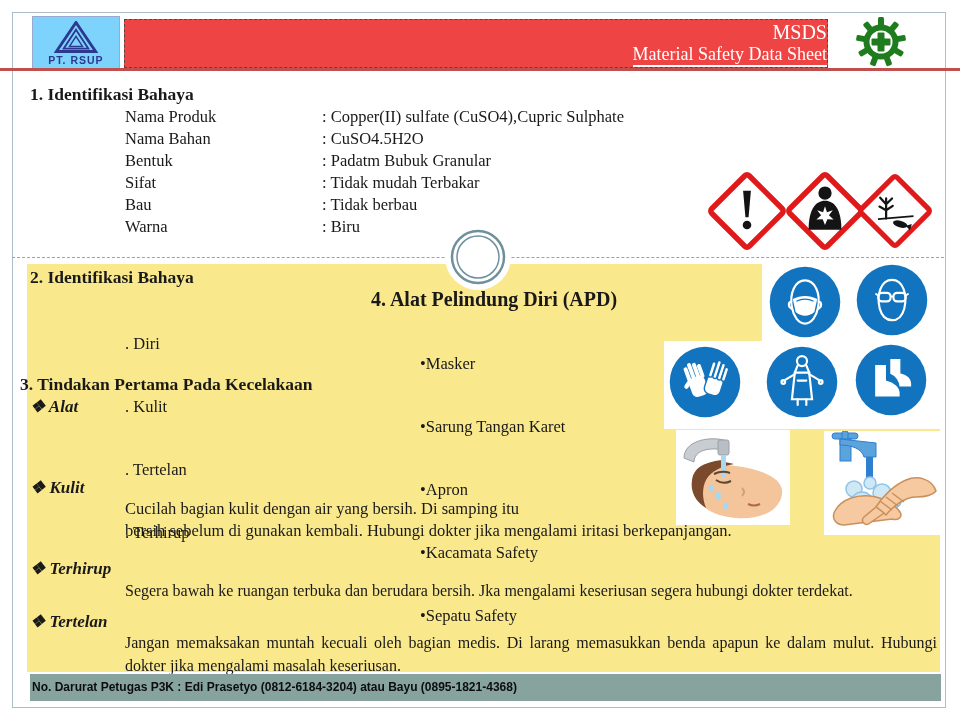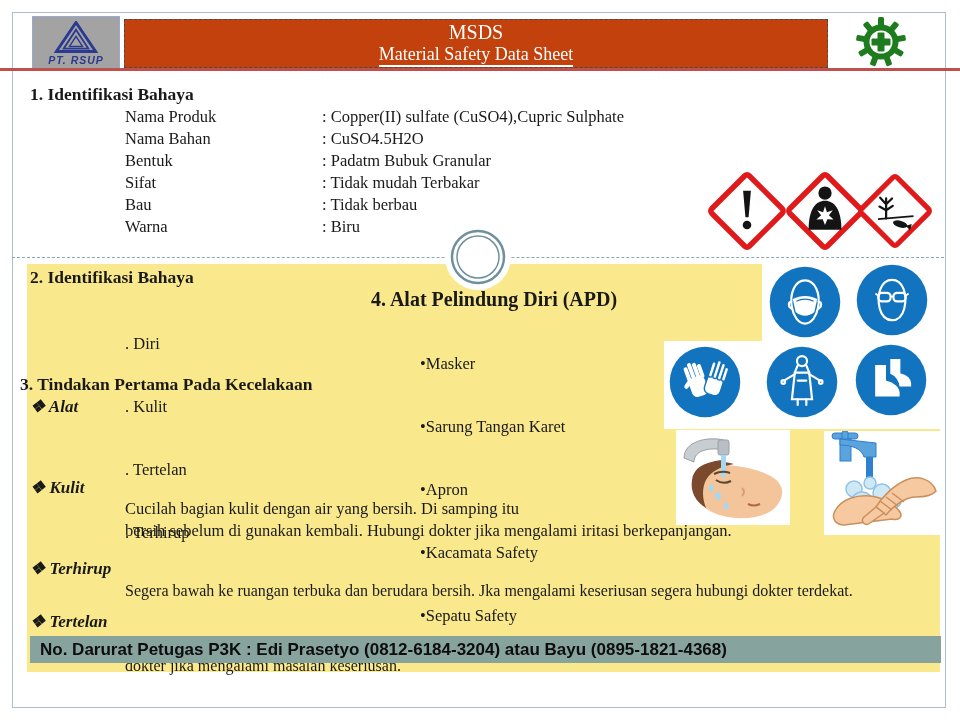--- a/index.html
+++ b/index.html
@@ -1,47 +1,47 @@
 <!DOCTYPE html>
 <html><head>
 <meta charset="utf-8">
 <style>
   html,body{margin:0;padding:0;background:#e8e8e8;}
   .slide{position:relative;width:960px;height:720px;background:#ffffff;overflow:hidden;
          font-family:"Liberation Serif",serif;color:#191919;}
   .abs{position:absolute;}
   .slide-border{left:12px;top:12px;width:932px;height:694px;border:1px solid #aabfca;}
   
-  .logo-box{left:32px;top:16px;width:86px;height:52px;border:1px solid #9aa9cf;background:#a3a3a3;
-            display:flex;flex-direction:column;align-items:center;justify-content:center;font-style:italic;}
+  .logo-box{left:32px;top:16px;width:86px;height:52px;border:1px solid #9aa9cf;background:#7dd3fc;
+            display:flex;flex-direction:column;align-items:center;justify-content:center;}
   .logo-text{font-family:"Liberation Sans",sans-serif;font-weight:bold;font-size:10.5px;
              color:#2B3990;letter-spacing:1px;margin-top:1px;}
-  .title-bar{left:124px;top:19px;width:702px;height:47px;background:#c2410c;border:1px dashed #4a4a4a;
-             display:flex;flex-direction:column;align-items:center;justify-content:center;color:#fff;}
+  .title-bar{left:124px;top:19px;width:702px;height:47px;background:#ef4444;border:1px dashed #4a4a4a;
+             display:flex;flex-direction:column;align-items:flex-end;justify-content:center;color:#fff;}
   .title-l1{font-size:20px;line-height:22px;}
   .title-l2{font-size:18px;line-height:22px;border-bottom:2px solid #fff;}
   .red-line{left:0;top:68px;width:960px;height:3px;background:#C0504D;}
   
   .sec-title{font-weight:bold;font-size:17.5px;white-space:nowrap;}
   .s1-rows{left:125px;top:106px;font-size:16.5px;line-height:22px;}
   .s1-row{display:flex;}
   .s1-label{width:197px;}
   
   .divider{left:12px;top:257px;width:932px;border-top:1.5px dashed #8fa6b5;}
   
   .panel{left:27px;top:264px;width:913px;height:408px;background:#FAE98C;}
   .white-box{background:#ffffff;}
   .list{font-size:16.5px;line-height:21px;white-space:pre;}
   .sub-head{font-weight:bold;font-style:italic;font-size:17px;white-space:nowrap;}
   .body-line{font-size:16.5px;line-height:22px;white-space:nowrap;}
   .body-par{font-size:16px;line-height:22.5px;text-align:justify;}
   
-  .footer-bar{left:30px;top:636px;width:911px;height:27px;background:#87A39E;
-              font-family:"Liberation Sans",sans-serif;font-weight:bold;font-size:17px;color:#0d0d0d;
-              line-height:27px;padding-left:10px;box-sizing:border-box;}
+  .footer-bar{left:30px;top:674px;width:911px;height:27px;background:#87A39E;
+              font-family:"Liberation Sans",sans-serif;font-weight:bold;font-size:12px;color:#0d0d0d;
+              line-height:27px;padding-left:2px;box-sizing:border-box;}
 </style>
 </head>
 <body>
 
 <div class="slide">
 
   <div class="abs slide-border"></div>
 
   <div class="abs logo-box">
     <svg width="44" height="32" viewBox="0 0 60 44">

